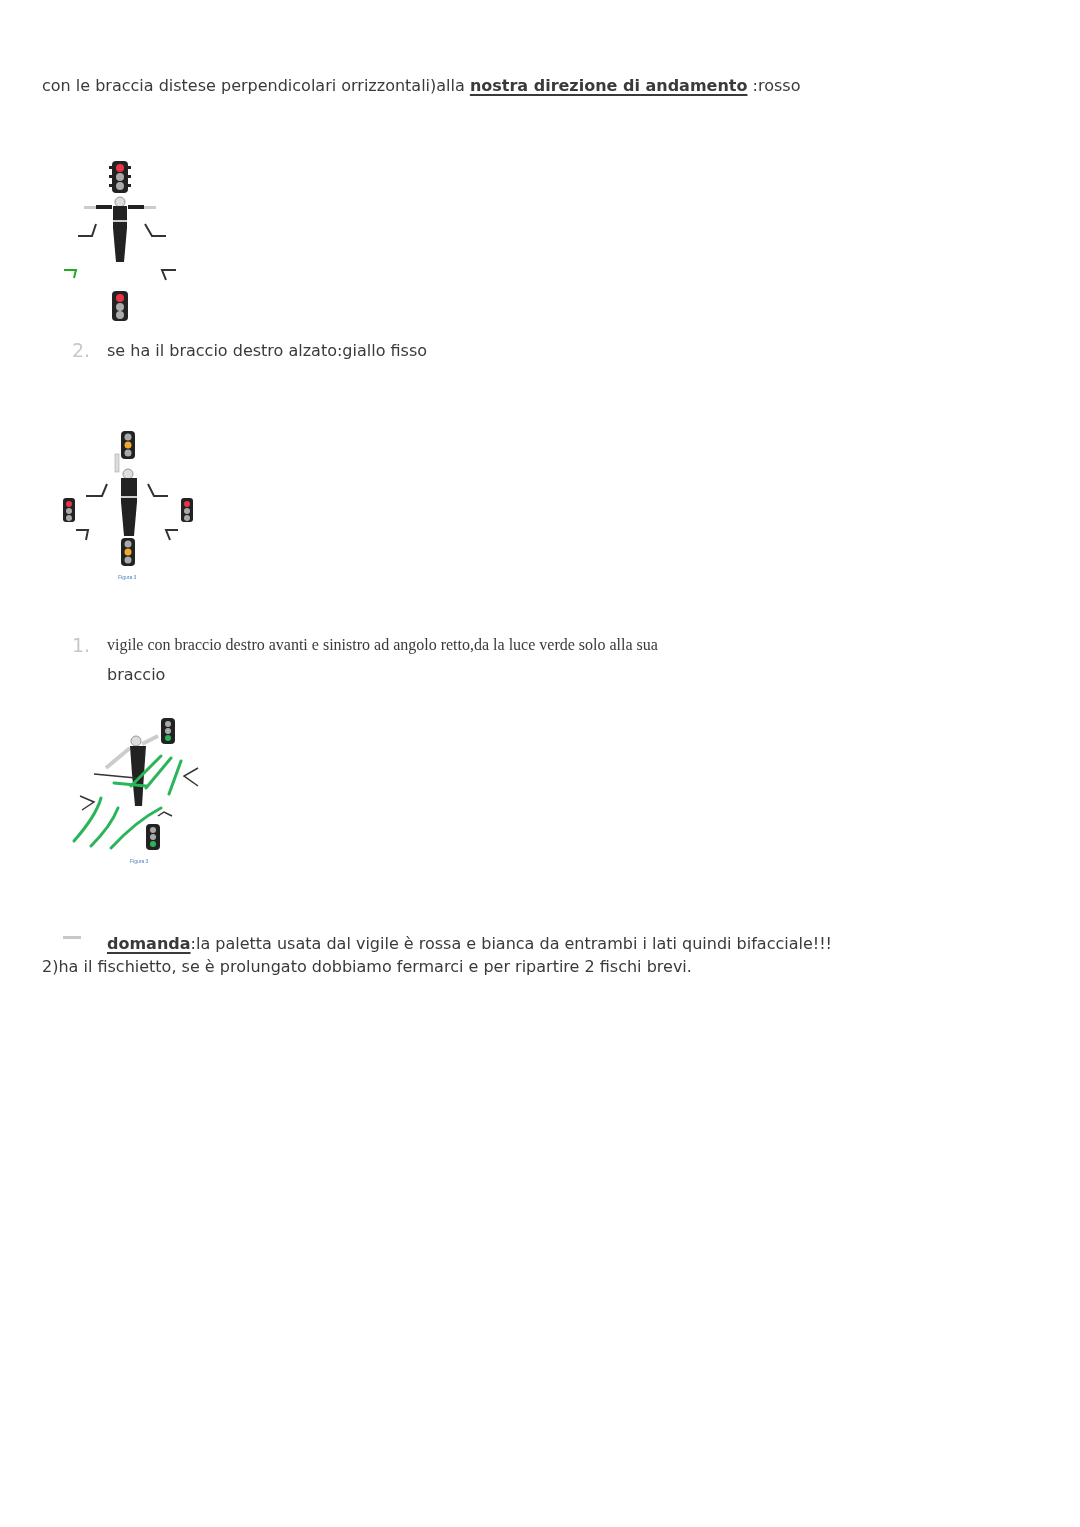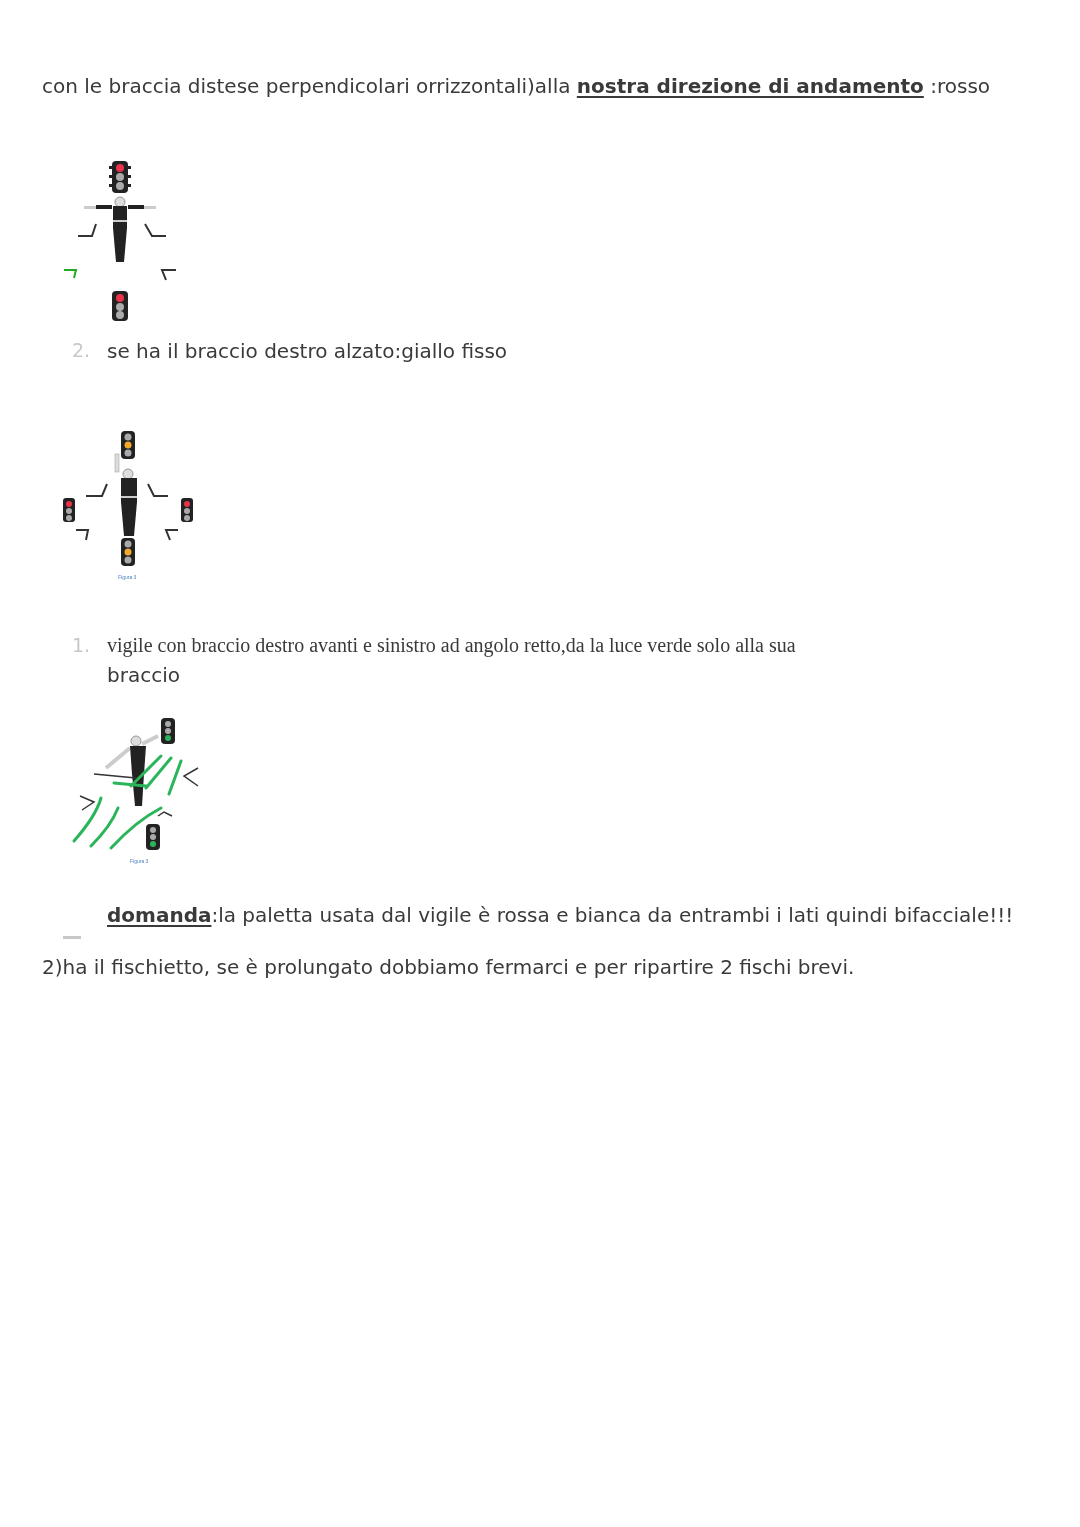--- a/index.html
+++ b/index.html
@@ -1,18 +1,18 @@
 <!DOCTYPE html>
 <html><head>
 <meta charset="utf-8">
 <style>
   html, body { margin:0; padding:0; background:#ffffff; }
   body { width:1080px; height:1527px; position:relative; overflow:hidden;
          font-family:"DejaVu Sans","Liberation Sans",sans-serif; color:#3a3a3a; }
-  .line { position:absolute; font-size:20px; line-height:30px; white-space:nowrap; }
+  .line { position:absolute; font-size:16px; line-height:30px; white-space:nowrap; }
   .bold-u { font-weight:bold; text-decoration:underline; text-decoration-thickness:2px; text-underline-offset:3px; }
   .num { position:absolute; color:#c8c8c8; font-size:19px; }
   .dash { position:absolute; width:18px; height:3px; background:#c8c8c8; }
   .fig { position:absolute; }
   .cap { position:absolute; font-size:5px; color:#4a7fc0; font-family:"Liberation Sans",sans-serif; }
 </style>
 </head>
 <body>
 
 <div class="line" style="left:42px; top:71px;">
@@ -115,17 +115,17 @@
     </g>
     <rect x="80" y="108" width="14" height="26" rx="4" fill="#222"></rect>
     <circle cx="87" cy="114" r="3" fill="#aaa"></circle>
       <circle cx="87" cy="121" r="3" fill="#aaa"></circle>
       <circle cx="87" cy="128" r="3" fill="#2bb55a"></circle>
   </svg>
   <div class="cap" style="left:64px; top:142px;">Figura 3</div>
 </div>
 
 <div class="dash" style="left:63px; top:936px;"></div>
-<div class="line" style="left:107px; top:900px;text-align:center;">
+<div class="line" style="left:107px; top:929px;text-align:center;">
   <span class="bold-u">domanda</span><span>:la paletta usata dal vigile è rossa e bianca da entrambi i lati quindi bifacciale!!!</span>
 </div>
 
 <div class="line" style="left:42px; top:952px;text-align:center;">2)ha il fischietto, se è prolungato dobbiamo fermarci e per ripartire  2 fischi brevi.</div>
 
 </body></html>

